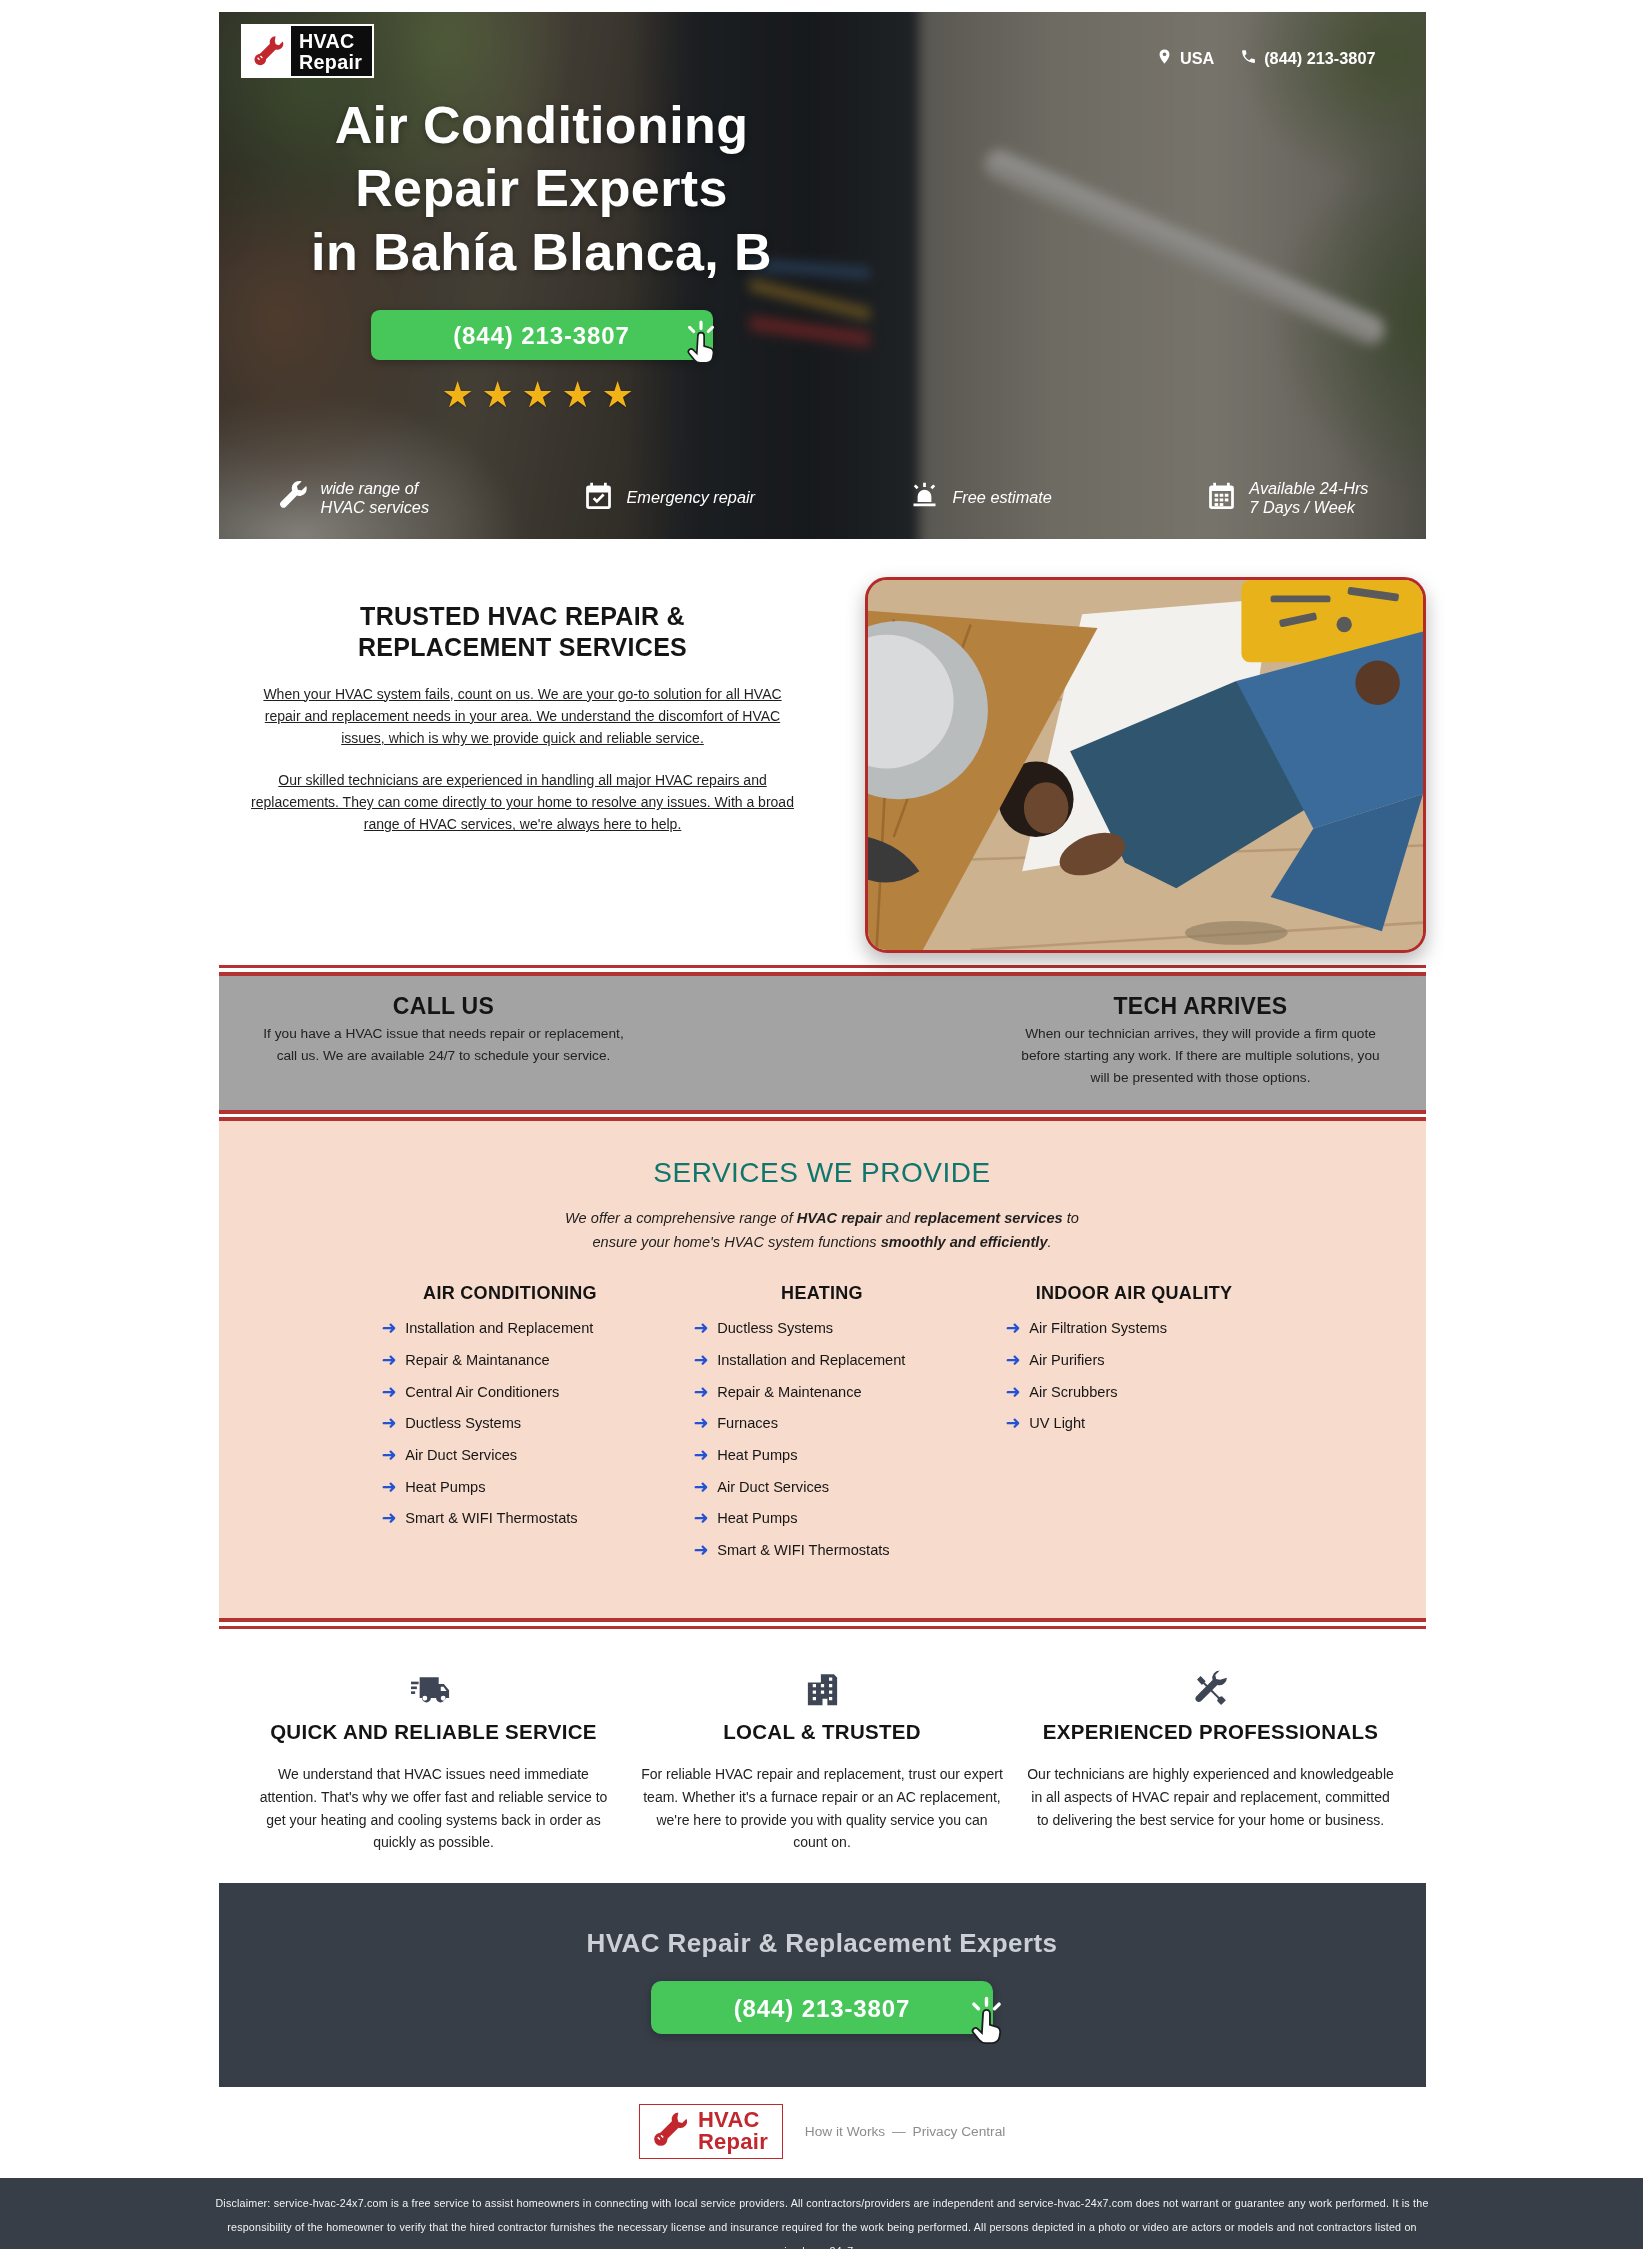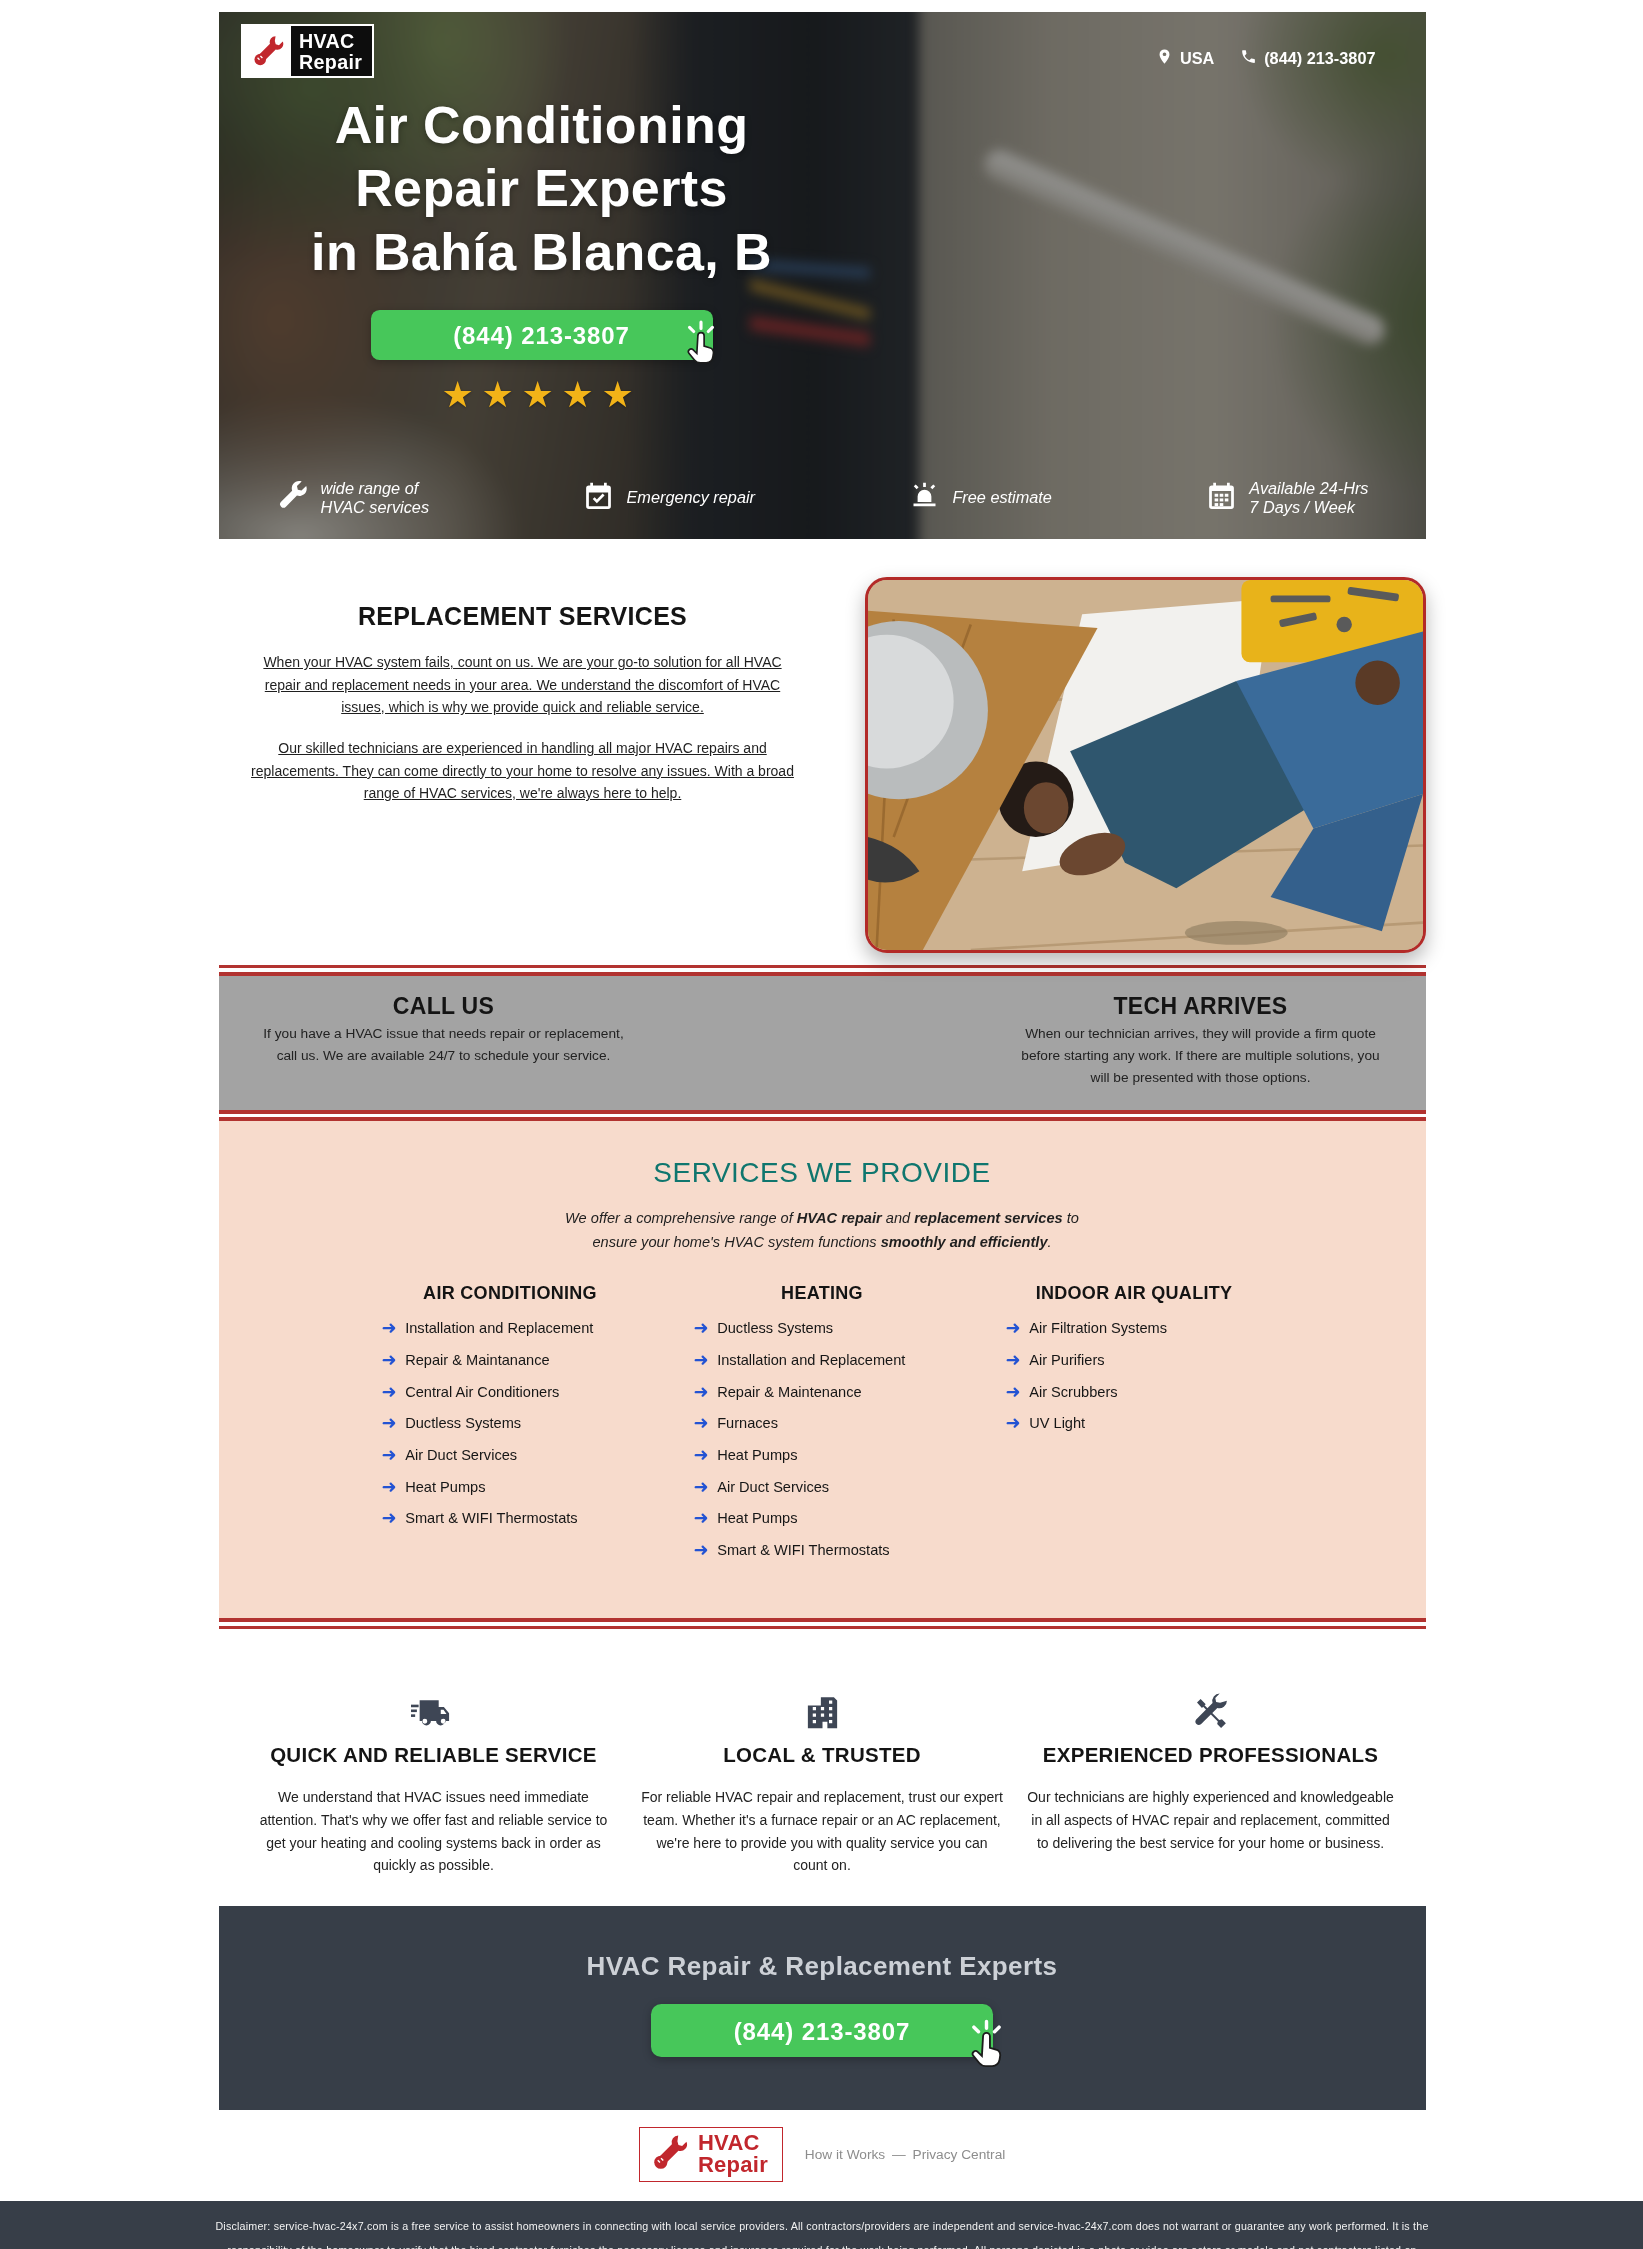--- a/index.html
+++ b/index.html
@@ -85,21 +85,21 @@
   .svc-intro{width:548px;margin:17px auto 29px auto;font-size:14.6px;line-height:1.65;color:#1f1f1f;font-style:italic;}
   .svc-intro b{font-weight:800;}
   .svc-cols{display:flex;justify-content:center;gap:55px;text-align:left;}
   .svc-col{min-width:257px;}
   .svc-col-h{font-size:18px;font-weight:800;color:#141414;text-align:center;margin-bottom:15.4px;letter-spacing:0.3px;}
   .svc-list{list-style:none;margin:0;padding:0;}
   .svc-list li{display:flex;align-items:center;gap:8.6px;margin-bottom:13.7px;font-size:14.6px;color:#161616;}
   .arrow{color:#2353d3;font-weight:800;font-size:18px;font-family:"DejaVu Sans",sans-serif;line-height:1;}
 
   
-  .trio{display:flex;justify-content:space-between;padding:36px 31px 29px 31px;background:#fff;margin-top:23px;}
+  .trio{display:flex;justify-content:space-between;padding:36px 31px 29px 31px;background:#fff;}
   .trio-card{width:368px;text-align:center;}
   .trio-icon{height:45px;display:flex;align-items:flex-end;justify-content:center;margin-bottom:10.3px;}
   .trio-h{font-size:20.5px;font-weight:800;letter-spacing:0.3px;color:#141414;}
   .trio-p{font-size:14px;line-height:1.62;margin-top:19px;color:#222;}
 
   
   .cta{background:#373e48;text-align:center;padding:45px 0 53px 0;}
   .cta-h{color:#ccd0d6;font-size:26px;font-weight:800;letter-spacing:0.4px;}
   .cta .hero-btn{margin-top:22px;width:342px;height:53px;line-height:53px;border-radius:10.3px;}
 
@@ -237,20 +237,21 @@
               <div>7 Days / Week</div>
             </span>
           </div>
         </div>
       </div>
     </section>
 
     <section class="trusted">
       <div class="trusted-text">
         <h2 class="trusted-h" style="margin:0;">
+          <div>TRUSTED HVAC REPAIR &amp;</div>
           <div>REPLACEMENT SERVICES</div>
         </h2>
         <p class="trusted-p">When your HVAC system fails, count on us. We are your go-to solution for all HVAC repair and replacement needs in your area. We understand the discomfort of HVAC issues, which is why we provide quick and reliable service.</p>
         <p class="trusted-p">Our skilled technicians are experienced in handling all major HVAC repairs and replacements. They can come directly to your home to resolve any issues. With a broad range of HVAC services, we're always here to help.</p>
       </div>
       <div class="trusted-img">
         <svg viewBox="0 0 648 432" preserveAspectRatio="none" aria-hidden="true">
           <rect width="648" height="432" fill="#cdb290"></rect>
           <g stroke="#b79a75" stroke-width="3">
             <line x1="0" y1="150" x2="648" y2="120"></line>

